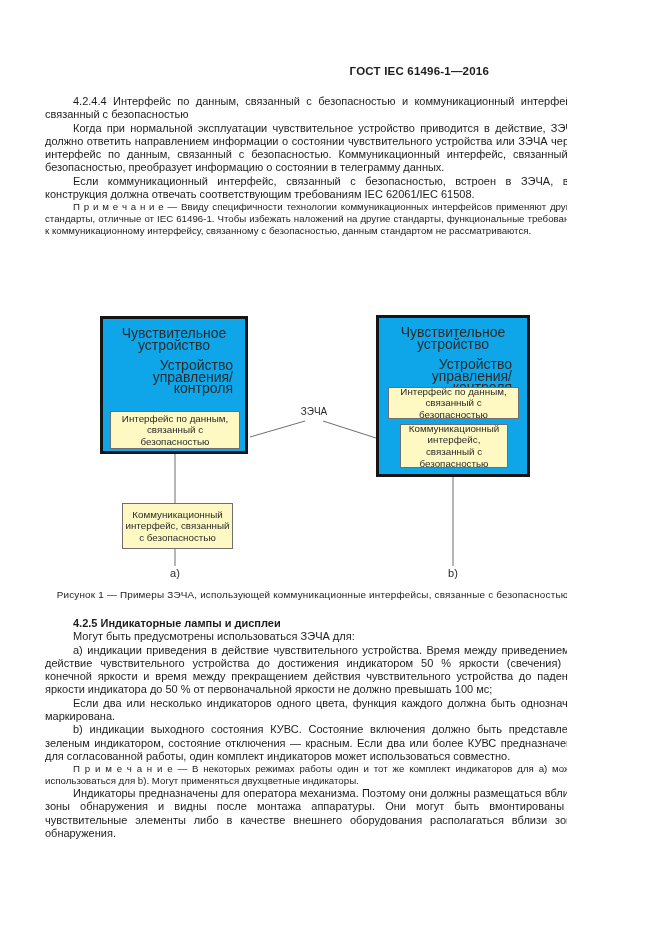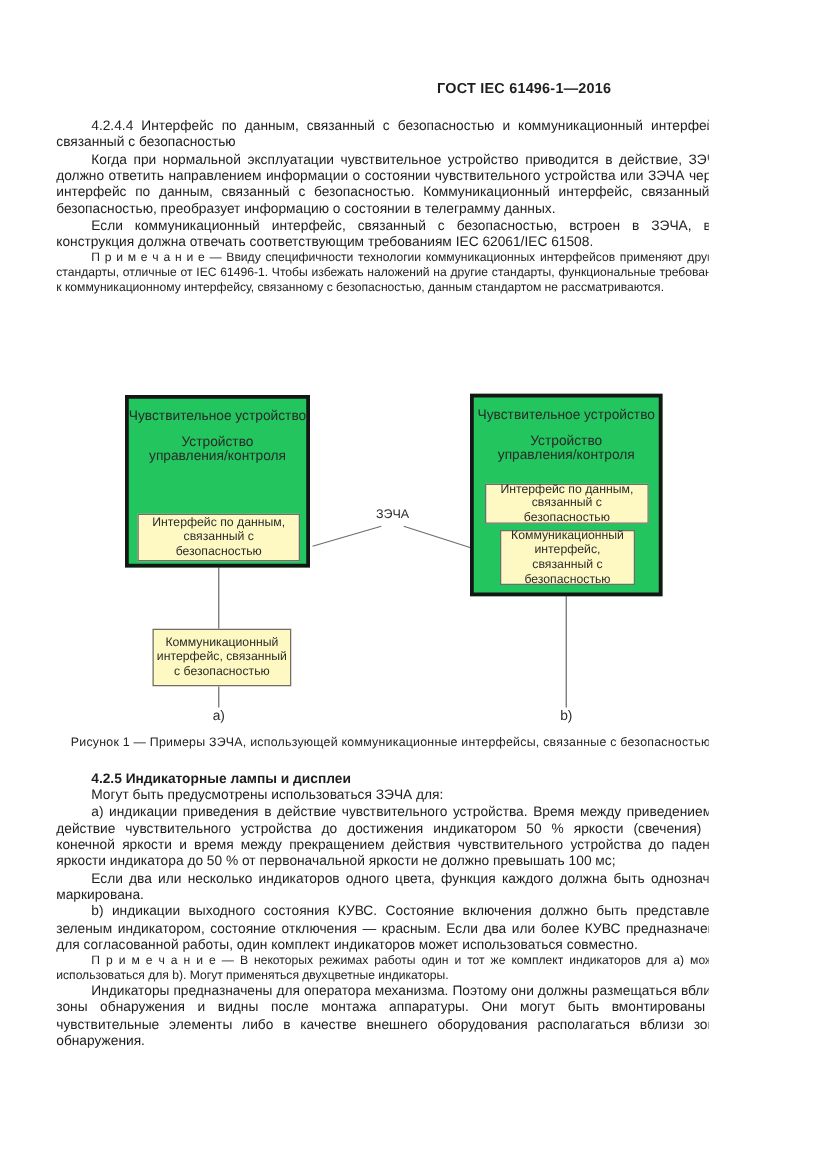--- a/index.html
+++ b/index.html
@@ -20,27 +20,27 @@
   .clause-4244 { top:95px; }
   .clause-425  { top:617px; }
   .note {
     font-size:9.7px; line-height:11.9px; margin-top:7px; margin-bottom:7px;
     text-indent:28px; text-align:justify; color:#222;
   }
   .clause-title-bold { font-weight:bold; }
   
   .fig-lines { position:absolute; left:0; top:0; width:661px; height:936px; pointer-events:none; }
   .bigbox {
-    position:absolute; border:3px solid #151515; background:#22c55e;
-    font-size:11px; line-height:11.6px; text-align:center; color:#2a2a2a;
+    position:absolute; border:3px solid #151515; background:#0ea5e9;
+    font-size:14px; line-height:11.6px; text-align:center; color:#2a2a2a;
   }
   .box-a { left:100px; top:316px; width:148px; height:138px; }
   .box-b { left:376px; top:315px; width:154px; height:162px; }
   .devlabel { margin-top:9px; }
-  .ctrllabel { margin:9px auto 0 auto; width:118px; }
+  .ctrllabel { margin:9px auto 0 auto; width:118px;text-align:right; }
   .smallbox {
     position:absolute; border:1px solid #6e6e6e; background:#fef9c3;
     font-size:9.8px; line-height:11.6px; text-align:center; color:#2a2a2a;
     display:flex; align-items:center; justify-content:center; padding:1px 2px;
   }
   .inner-a  { left:110px; top:411px; width:130px; height:38px; }
   .inner-b1 { left:388px; top:387px; width:131px; height:32px; }
   .inner-b2 { left:400px; top:424px; width:108px; height:44px; }
   .ext-a    { left:122px; top:503px; width:111px; height:46px; }
   .zecha-label {

